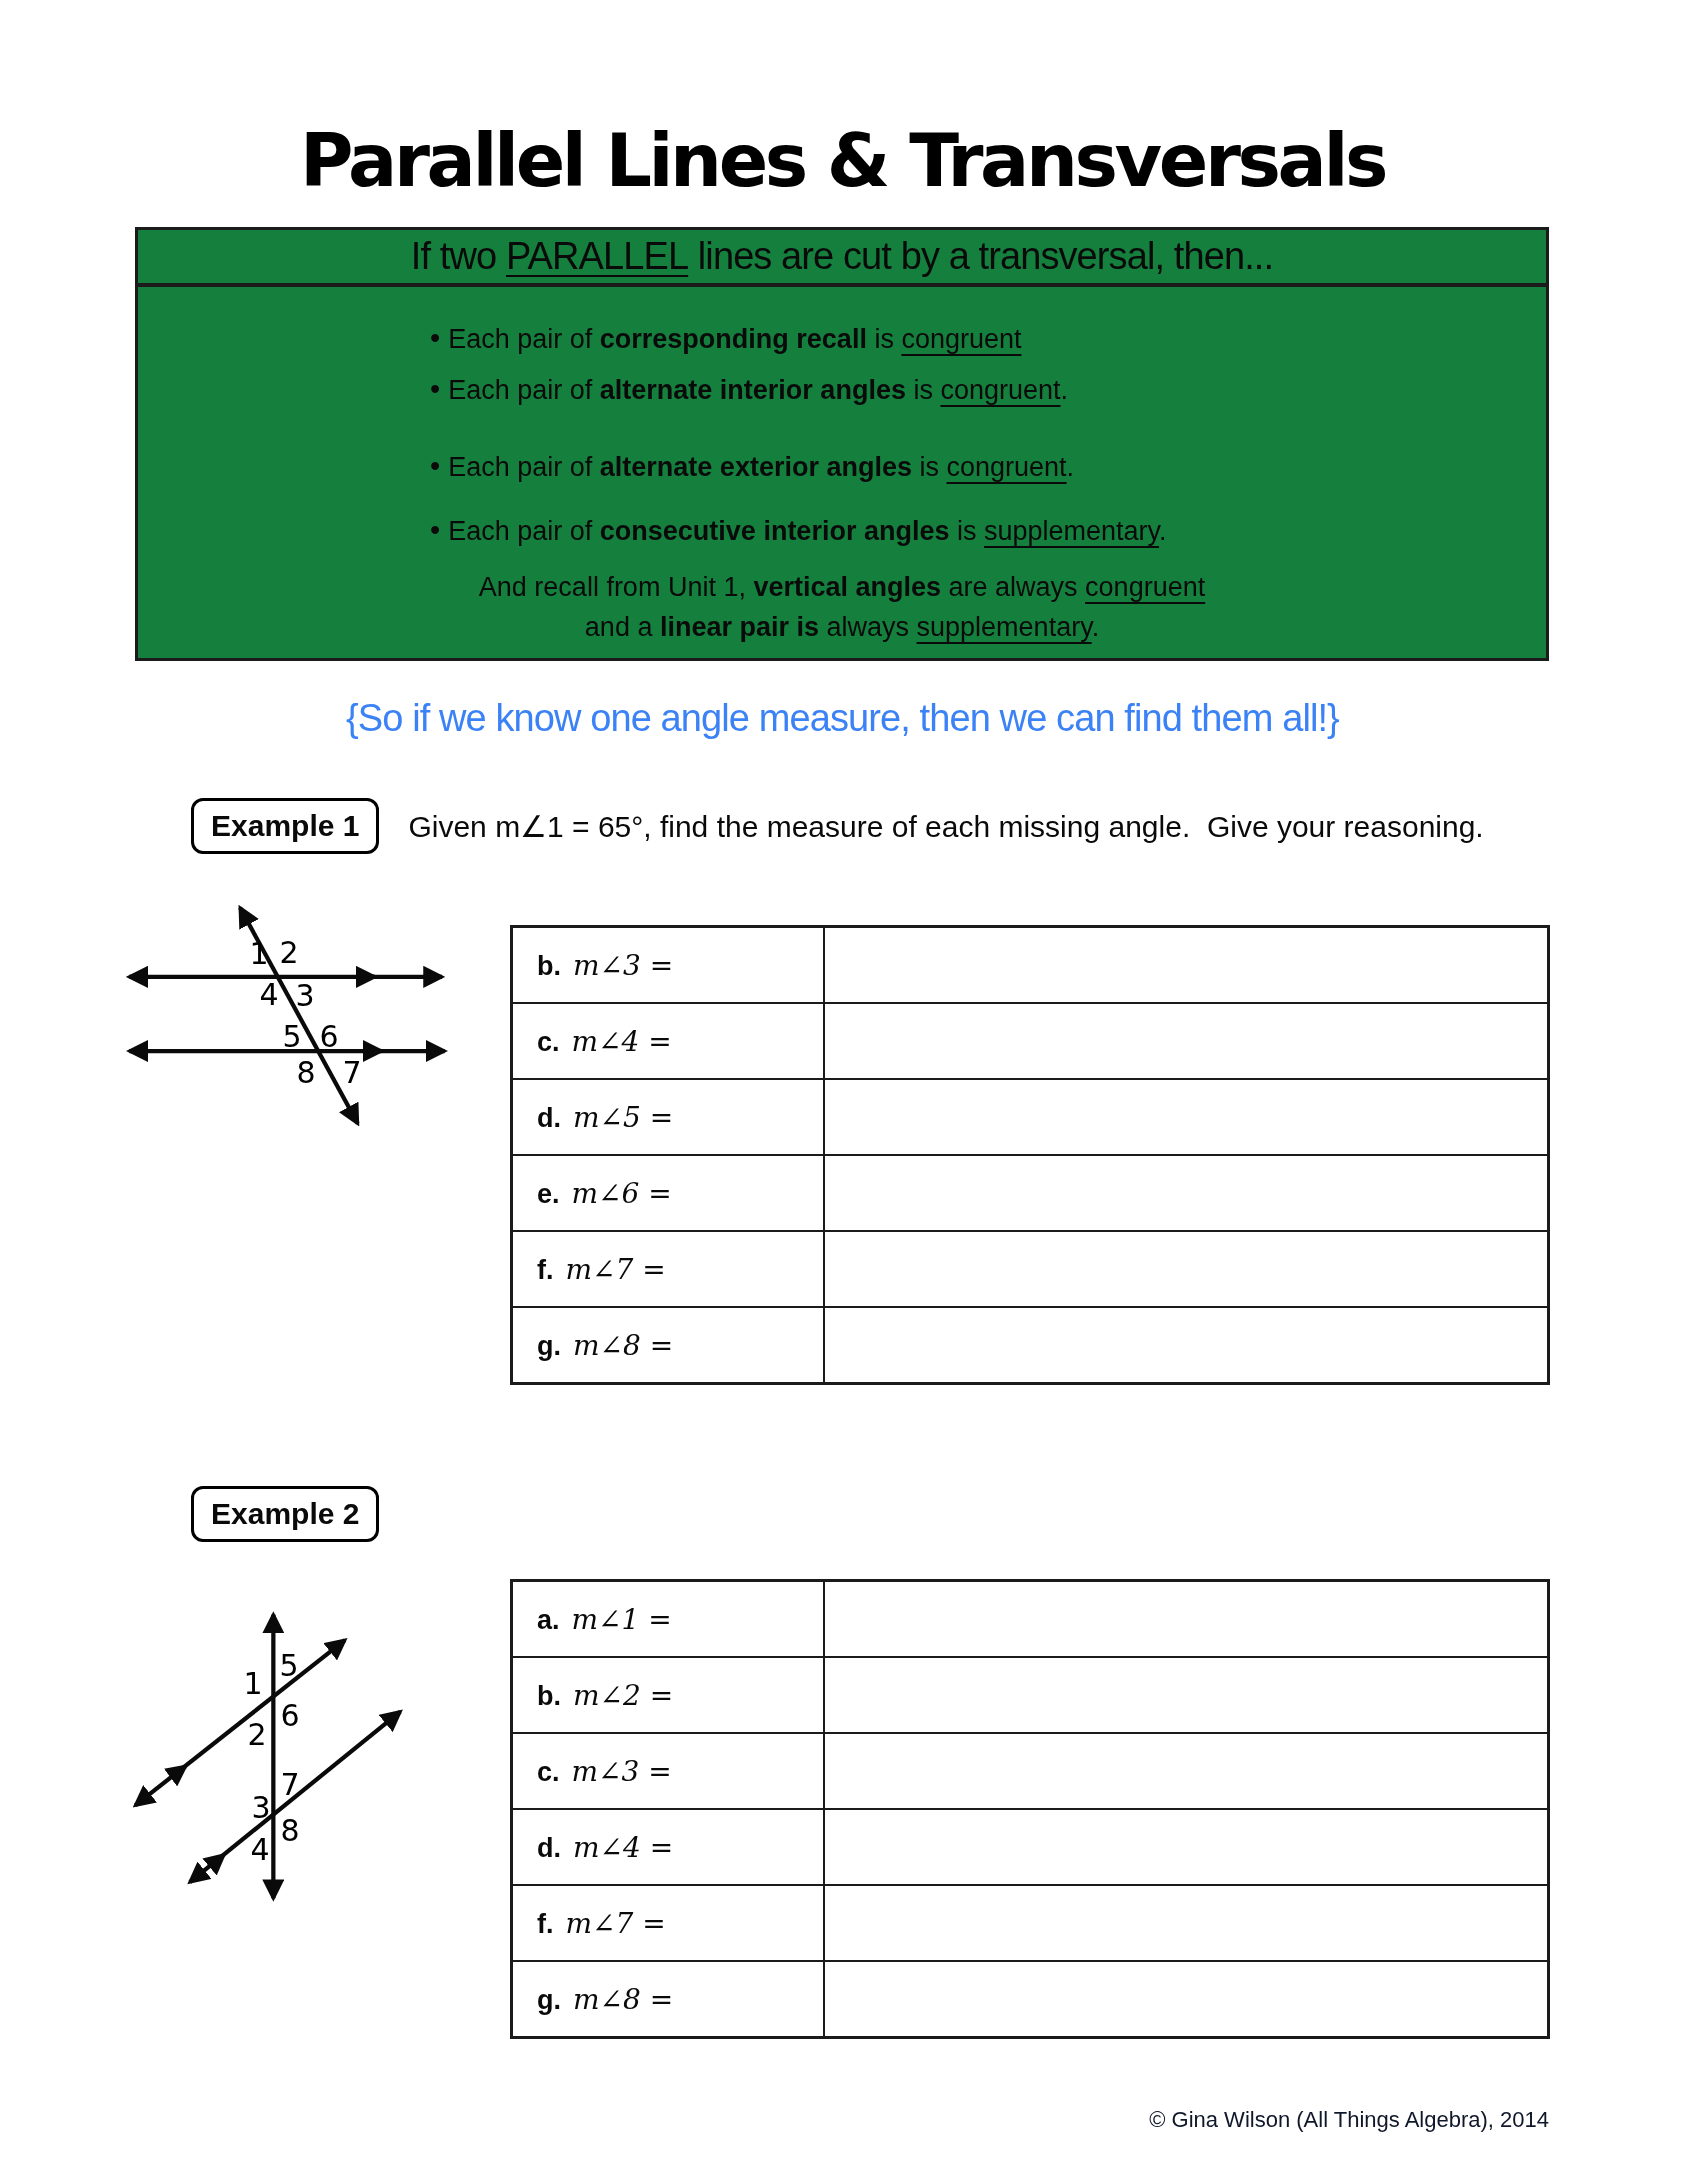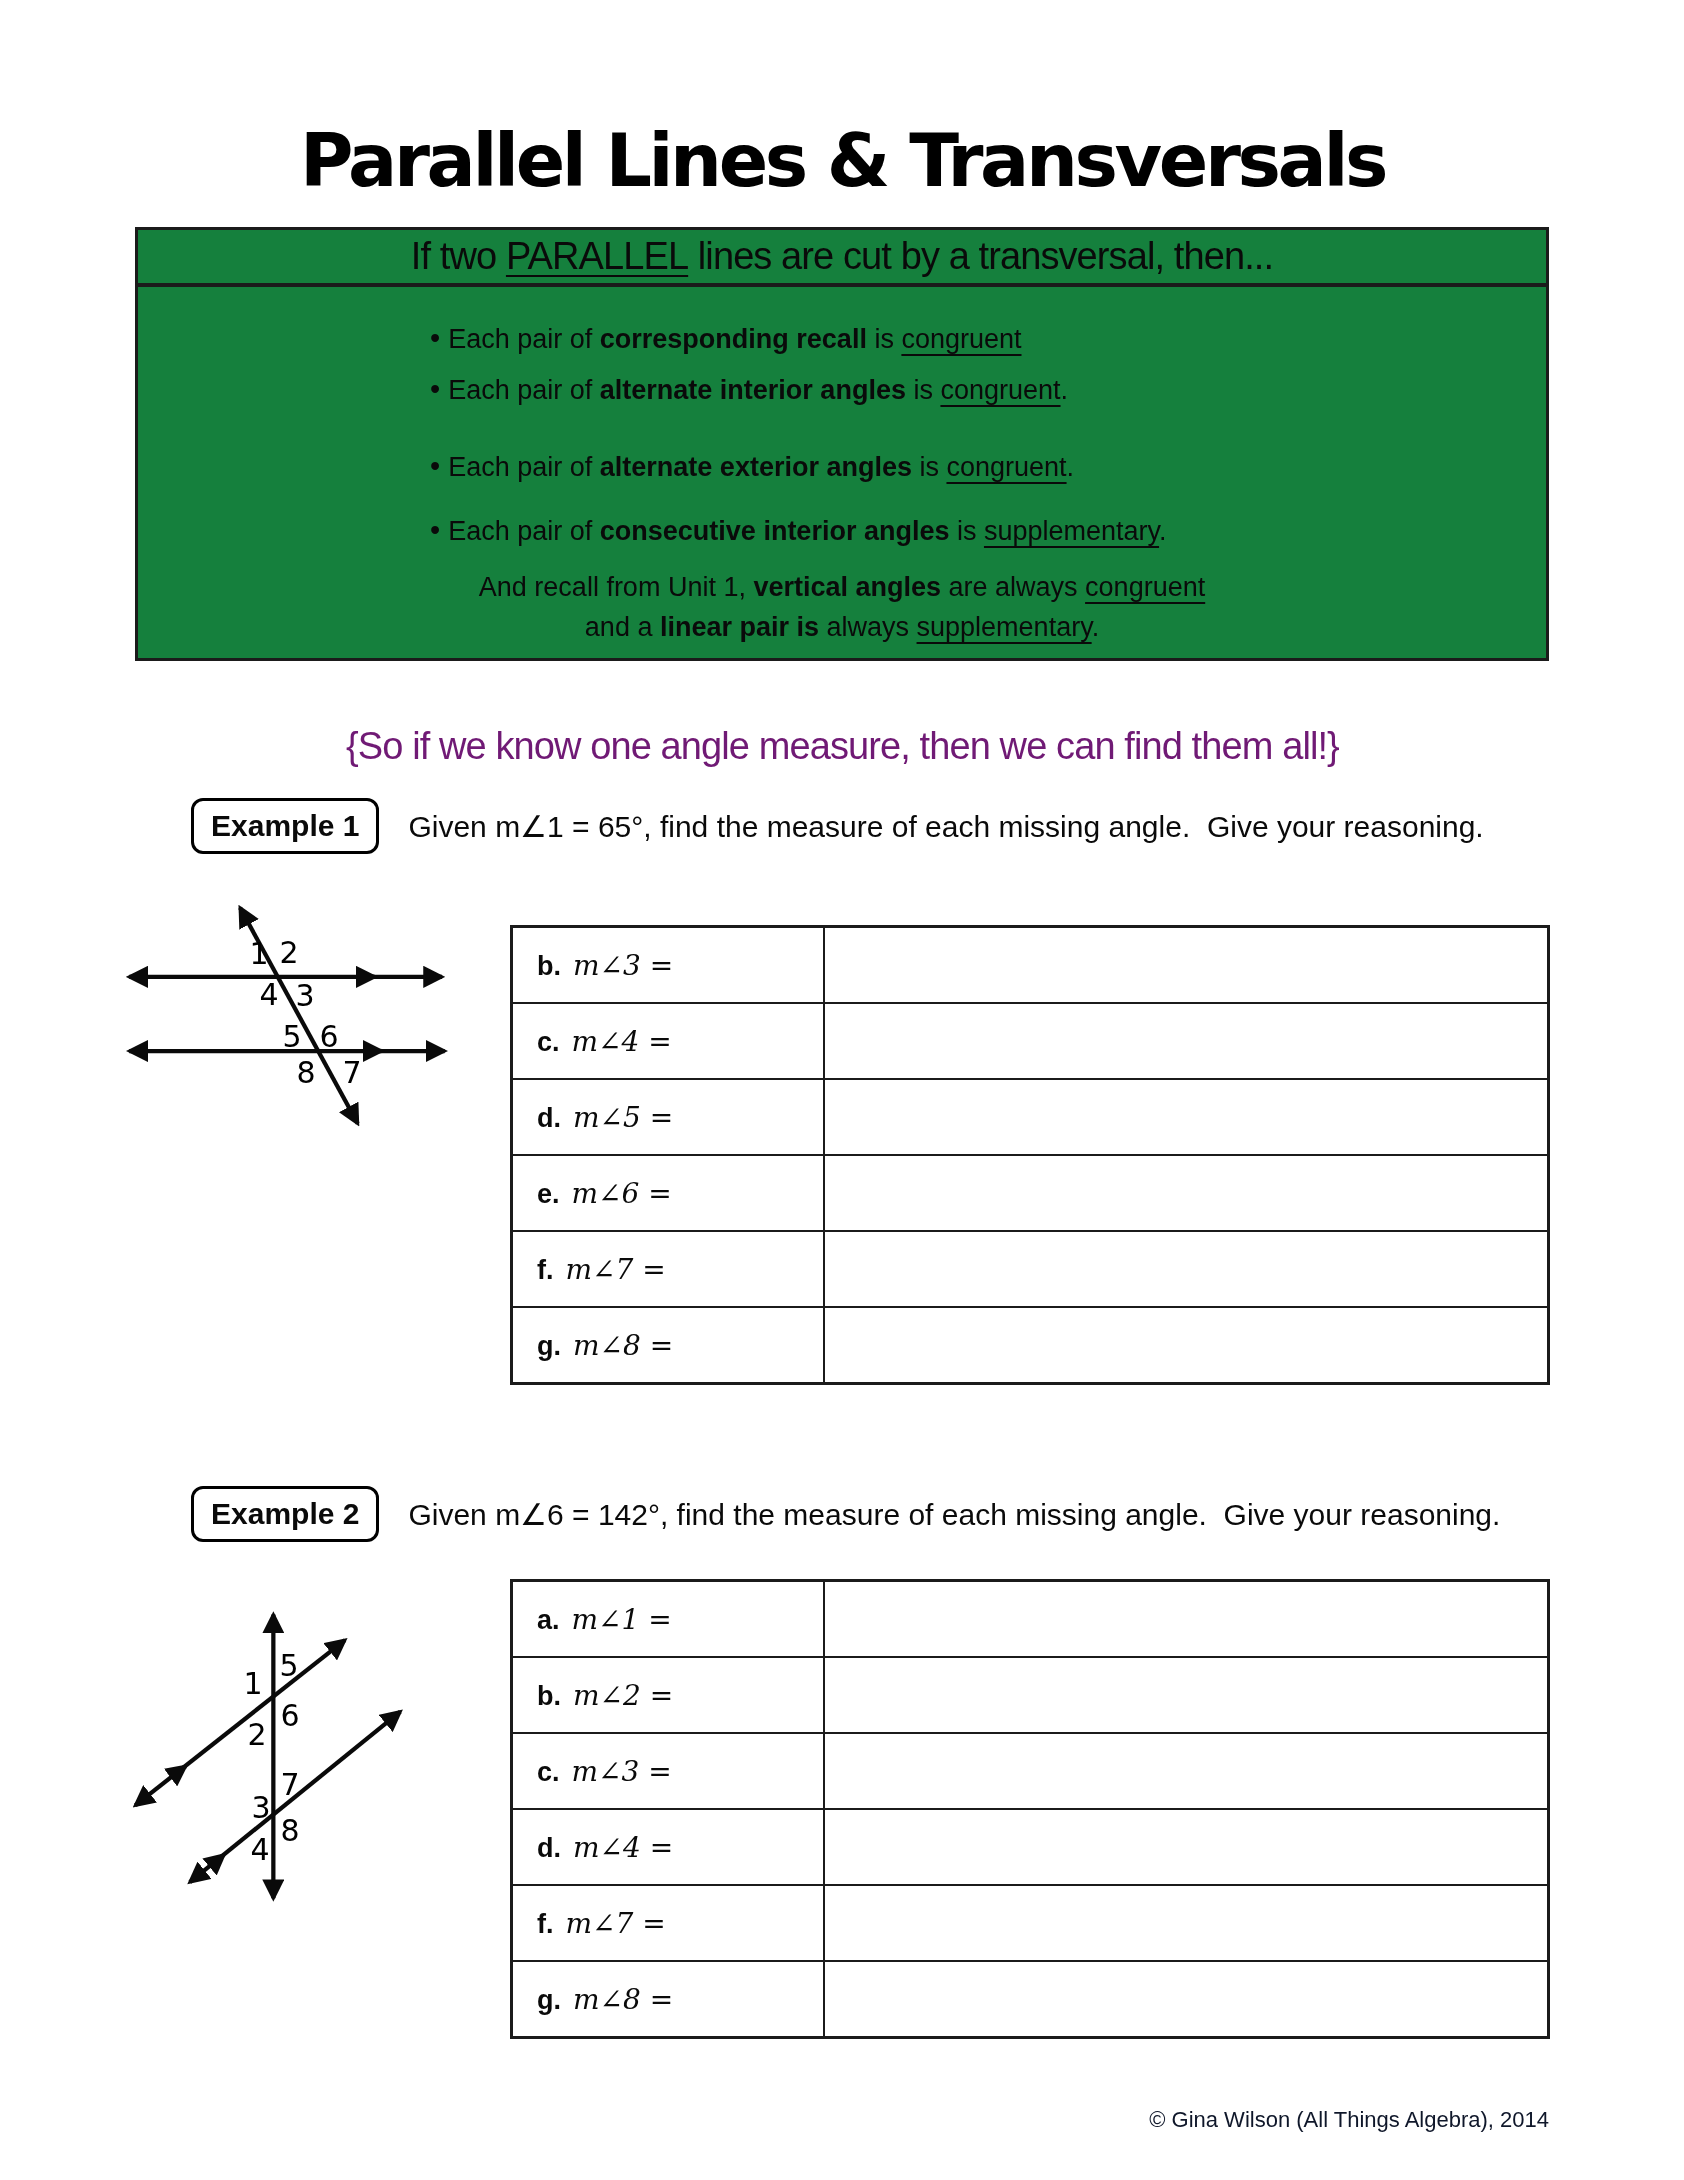--- a/index.html
+++ b/index.html
@@ -34,22 +34,22 @@
   .bullet-line::before { content:"\2022  "; font-size:29px; }
   .b0 { top:89px; } .b1 { top:140px; } .b2 { top:217px; } .b3 { top:281px; }
   .recall-line {
     position:absolute; left:0; right:0; text-align:center;
     font-size:27px; line-height:38px; white-space:pre;
   }
   .r0 { top:338px; } .r1 { top:378px; }
 
   
   .soif {
-    position:absolute; left:0; right:0; top:725px; text-align:center;
-    font-size:38px; letter-spacing:-0.9px; color:#701a75;
+    position:absolute; left:0; right:0; top:697px; text-align:center;
+    font-size:38px; letter-spacing:-0.9px; color:#3b82f6;
   }
 
   
   .example-row {
     position:absolute; display:flex; align-items:center; gap:29px; height:60px;margin-left:44px;
   }
   .ex1 { left:147px; top:796px; }
   .ex2 { left:147px; top:1484px; }
   .ex-label {
     border:3.4px solid #000; border-radius:12px; padding:7.7px 17px 8.5px 17px;
@@ -166,21 +166,20 @@
     </tr>
     <tr>
       <td class="qcell"><span class="qletter">g.</span><span class="qexpr">m∠8 =</span></td>
       <td class="acell"></td>
     </tr>
   </tbody>
     </table>
 
   <div class="example-row ex2">
     <span class="ex-label">Example 2</span>
-    <span class="ex-instruction">Given m∠6 = 142°, find the measure of each missing angle.  Give your reasoning.</span>
   </div>
 
   <div class="diagram dg2">
     <svg width="341" height="392" viewBox="0 0 400 460">
       <path d="M 201 37 L 201 370" stroke="#0a0a0a" stroke-width="5" marker-start="url(#arr)" marker-end="url(#arr)"></path>
       <path d="M 39 261 L 285 67" stroke="#0a0a0a" stroke-width="5" marker-start="url(#arr)" marker-end="url(#arr)"></path>
       <path d="M 86 224 L 98 215" stroke="#0a0a0a" stroke-width="5" marker-end="url(#arr)"></path>
       <path d="M 103 351 L 350 151" stroke="#0a0a0a" stroke-width="5" marker-start="url(#arr)" marker-end="url(#arr)"></path>
       <path d="M 130 330 L 143 319" stroke="#0a0a0a" stroke-width="5" marker-end="url(#arr)"></path>
     </svg>

